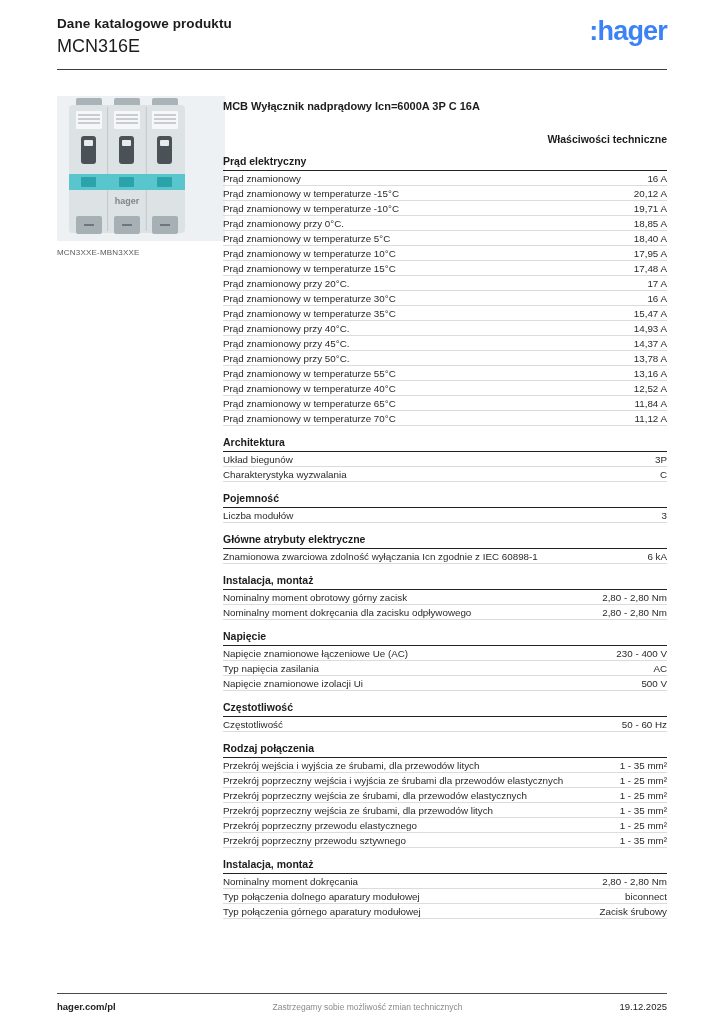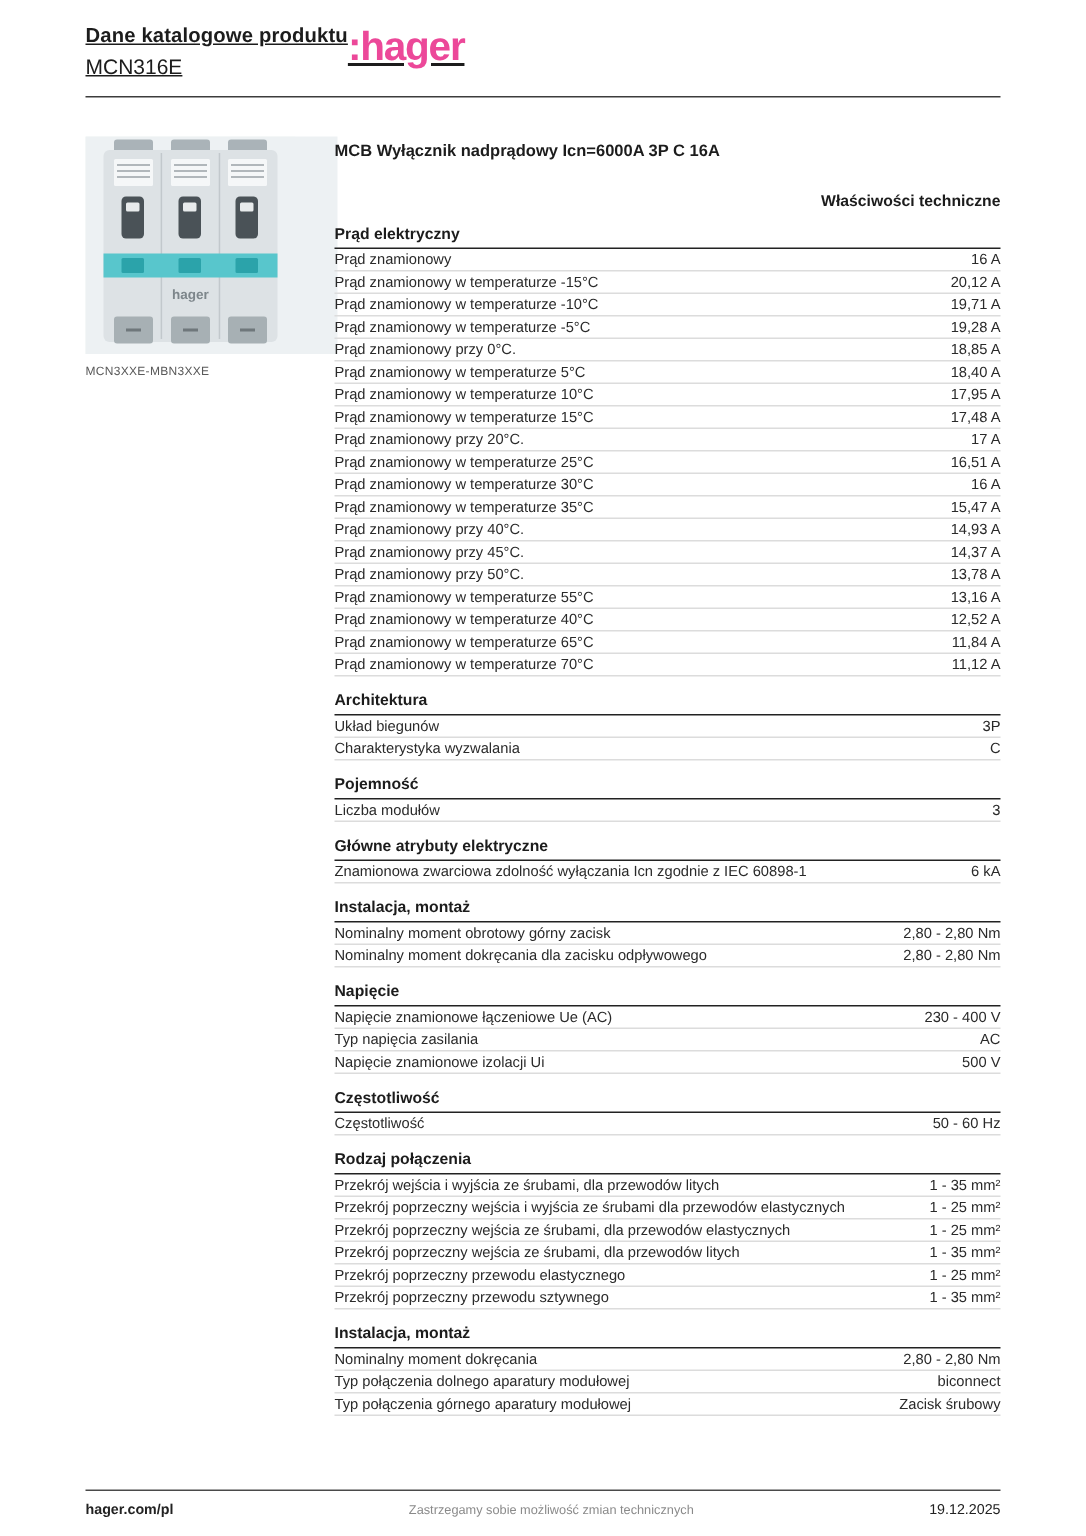--- a/index.html
+++ b/index.html
@@ -8,25 +8,25 @@
     width: 724px; height: 1024px;
     background: #ffffff;
     font-family: "Liberation Sans", sans-serif;
     color: #1c1c1c;
     position: relative;
     overflow: hidden;
   }
   .page { padding: 16px 57px 0 57px; }
 
   
-  .header { display: flex; align-items: flex-start; text-decoration: underline; }
+  .header { display: flex; justify-content: space-between; align-items: flex-start; }
   .h-title { font-size: 13.5px; font-weight: bold; letter-spacing: 0.1px; }
-  .h-code  { font-size: 14px; margin-top: 5px; }
+  .h-code  { font-size: 18px; margin-top: 5px; }
   .logo {
-    font-size: 27px; font-weight: bold; color: #ec4899;
+    font-size: 27px; font-weight: bold; color: #3b82f6;
     letter-spacing: -0.8px; line-height: 1; margin-top: 2px;
   }
   .header-rule { border: none; border-top: 1.5px solid #3c3c3c; margin: 12px 0 0 0; }
 
   
   .content { display: flex; gap: 26px; margin-top: 26px; }
   .left-col { flex: 0 0 140px; width: 140px; }
   .product-img { width: 168px; height: 145px; background: #edf1f3; }
   .img-caption { font-size: 8px; color: #5a5a5a; margin-top: 7px; letter-spacing: 0.2px; }
 
@@ -147,46 +147,38 @@
           </div>
           <div class="spec-row">
             <span class="spec-label">Prąd znamionowy w temperaturze -15°C</span>
             <span class="spec-value">20,12 A</span>
           </div>
           <div class="spec-row">
             <span class="spec-label">Prąd znamionowy w temperaturze -10°C</span>
             <span class="spec-value">19,71 A</span>
           </div>
           <div class="spec-row">
-            <span class="spec-label">Prąd znamionowy w temperaturze -5°C</span>
-            <span class="spec-value">19,28 A</span>
-          </div>
-          <div class="spec-row">
             <span class="spec-label">Prąd znamionowy przy 0°C.</span>
             <span class="spec-value">18,85 A</span>
           </div>
           <div class="spec-row">
             <span class="spec-label">Prąd znamionowy w temperaturze 5°C</span>
             <span class="spec-value">18,40 A</span>
           </div>
           <div class="spec-row">
             <span class="spec-label">Prąd znamionowy w temperaturze 10°C</span>
             <span class="spec-value">17,95 A</span>
           </div>
           <div class="spec-row">
             <span class="spec-label">Prąd znamionowy w temperaturze 15°C</span>
             <span class="spec-value">17,48 A</span>
           </div>
           <div class="spec-row">
             <span class="spec-label">Prąd znamionowy przy 20°C.</span>
             <span class="spec-value">17 A</span>
-          </div>
-          <div class="spec-row">
-            <span class="spec-label">Prąd znamionowy w temperaturze 25°C</span>
-            <span class="spec-value">16,51 A</span>
           </div>
           <div class="spec-row">
             <span class="spec-label">Prąd znamionowy w temperaturze 30°C</span>
             <span class="spec-value">16 A</span>
           </div>
           <div class="spec-row">
             <span class="spec-label">Prąd znamionowy w temperaturze 35°C</span>
             <span class="spec-value">15,47 A</span>
           </div>
           <div class="spec-row">

